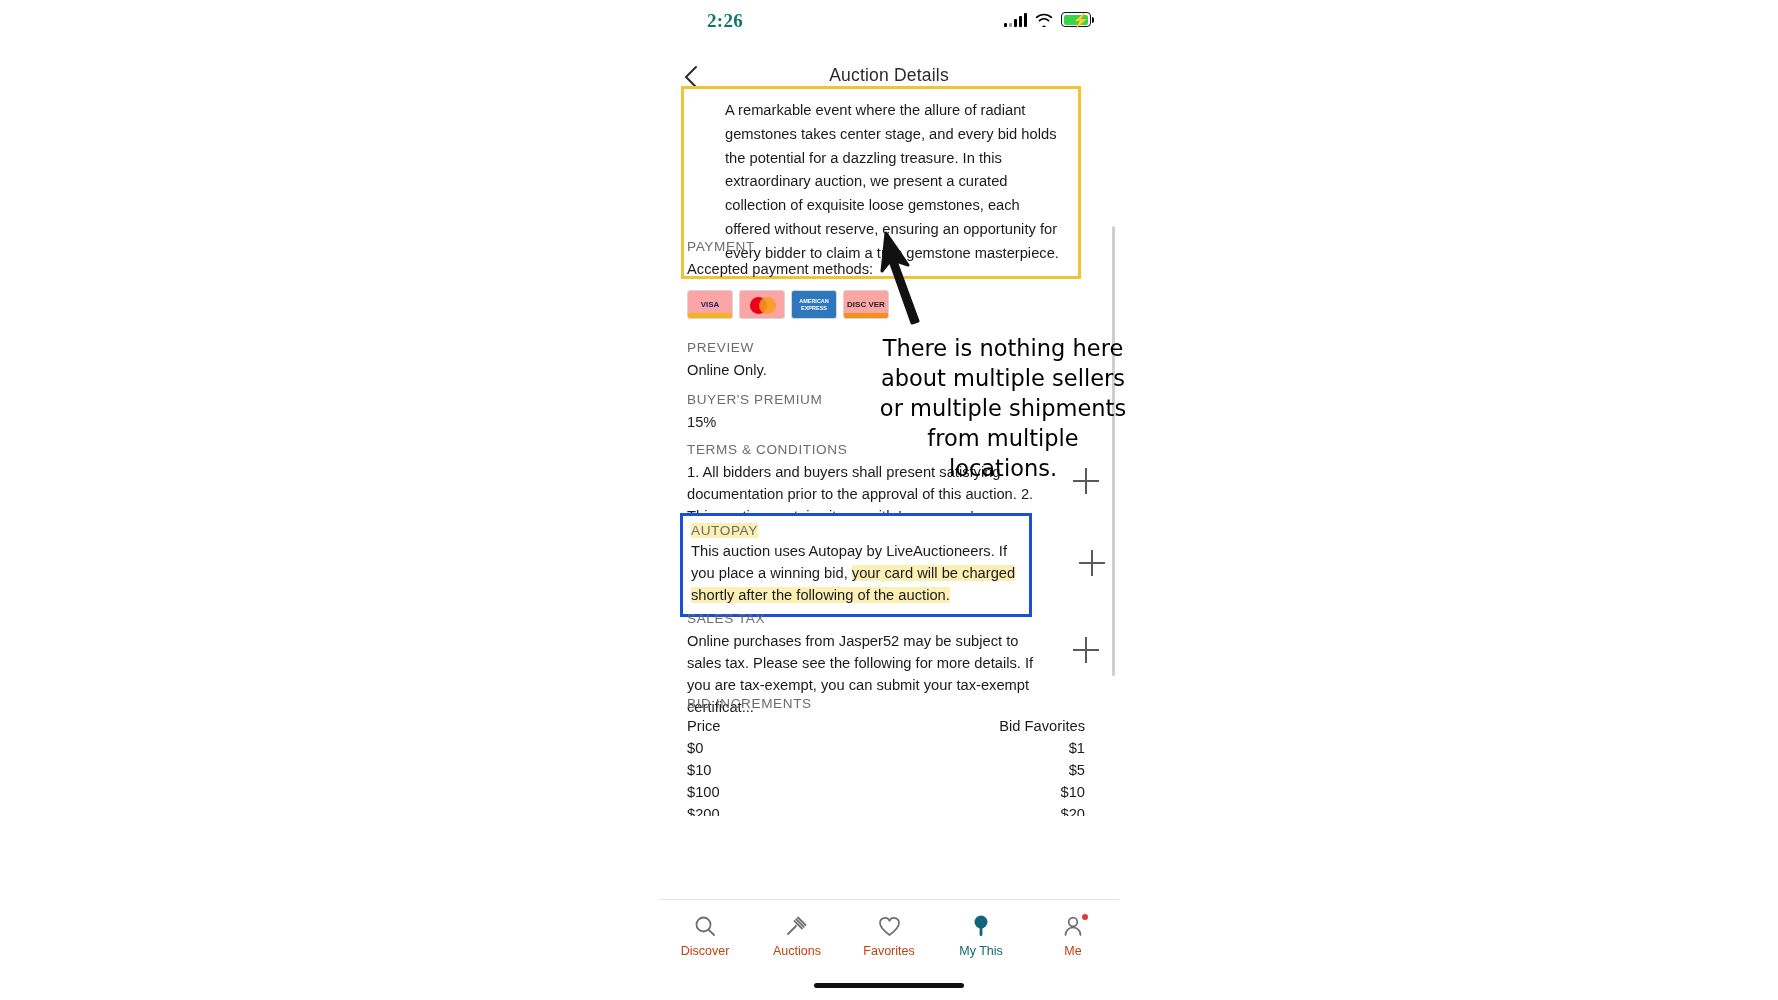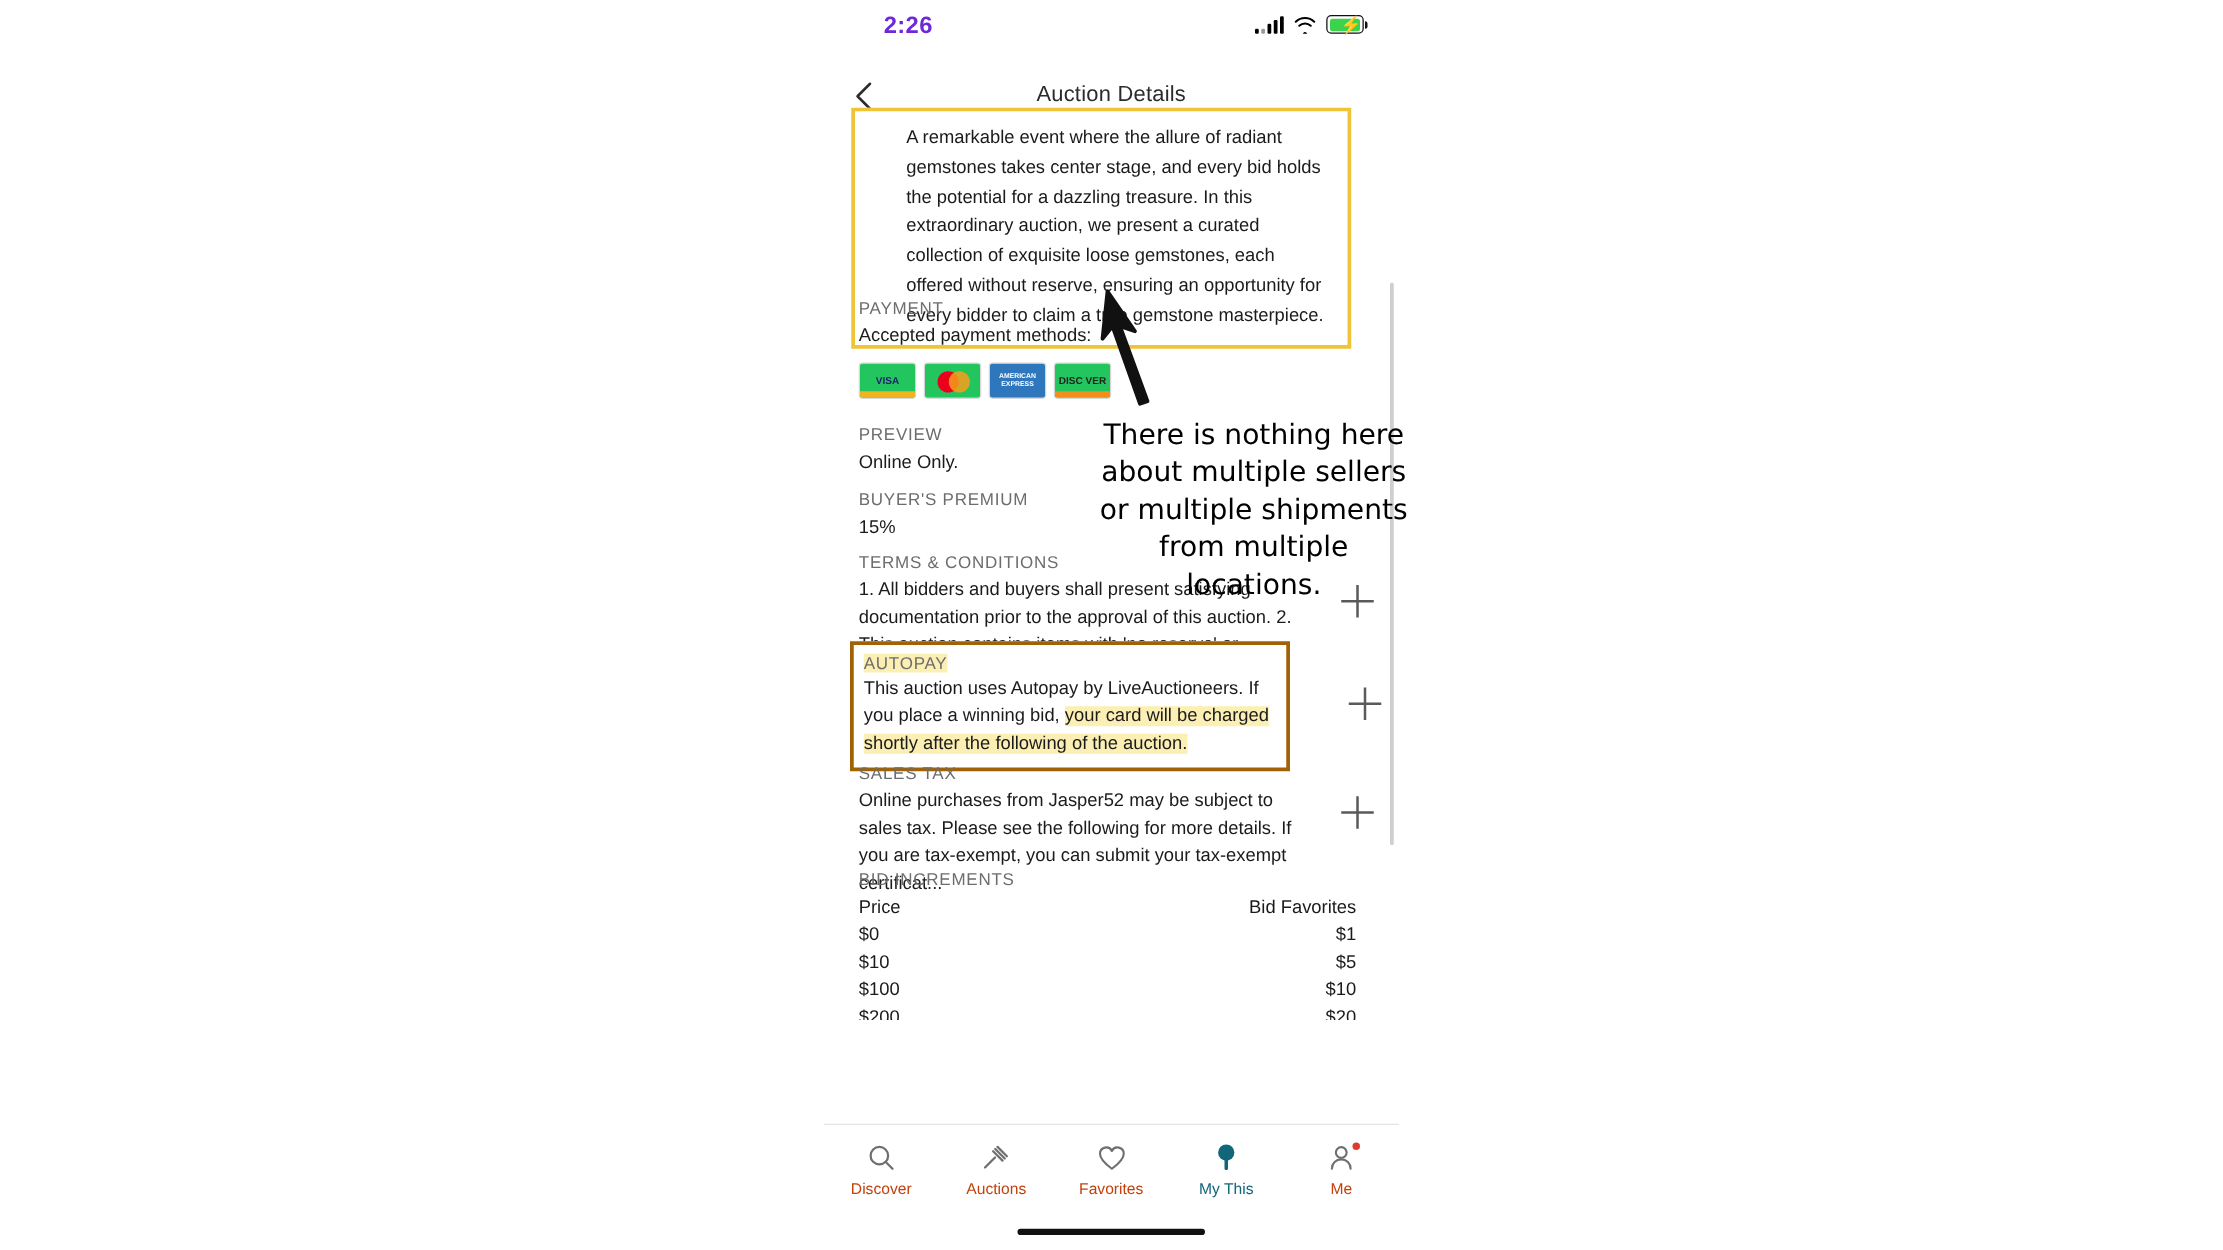--- a/index.html
+++ b/index.html
@@ -30,22 +30,23 @@
   .statusbar {
     position: absolute;
     left: 0; top: 0;
     width: 460px; height: 46px;
   }
   .status-time {
     position: absolute;
     left: 48px; top: 10px;
     font-size: 19px;
     font-weight: bold;
-    color: #6d28d9;
+    color: #0f766e;
     letter-spacing: 0.3px;
+    font-family: Liberation Serif, serif;
   }
   .status-loc {
     position: absolute;
     left: 98px; top: 13px;
     width: 0; height: 0;
   }
   .status-right {
     position: absolute;
     right: 28px; top: 12px;
     display: flex;
@@ -166,21 +167,21 @@
   .cards {
     display: flex;
     gap: 6px;
     margin-top: 10px;
   }
   .card {
     width: 46px; height: 29px;
     border-radius: 3px;
     border: 1px solid #d6d6d6;
     box-sizing: border-box;
-    background: #22c55e;
+    background: #fca5a5;
     position: relative;
     overflow: hidden;
     display: flex;
     align-items: center;
     justify-content: center;
     font-size: 8px;
     font-weight: bold;
     text-align: right;
   }
   .card.visa { color:#1a1f71; }
@@ -208,21 +209,21 @@
     position: absolute;
     background: #5a5a5a;
   }
   .plus::before { left: 0; top: 12px; width: 26px; height: 2.4px; }
   .plus::after { top: 0; left: 12px; height: 26px; width: 2.4px; }
 
   .autopay-box {
     position: absolute;
     left: 21px;
     width: 352px;
-    border: 3px solid #a16207;
+    border: 3px solid #1d4ed8;
     box-sizing: border-box;
     padding: 7px 8px 8px 8px;
     background: #fff;
   }
   .hl { background: #fbefb3; }
 
   
   .bi-table {
     width: 398px;
     font-size: 14.7px;

